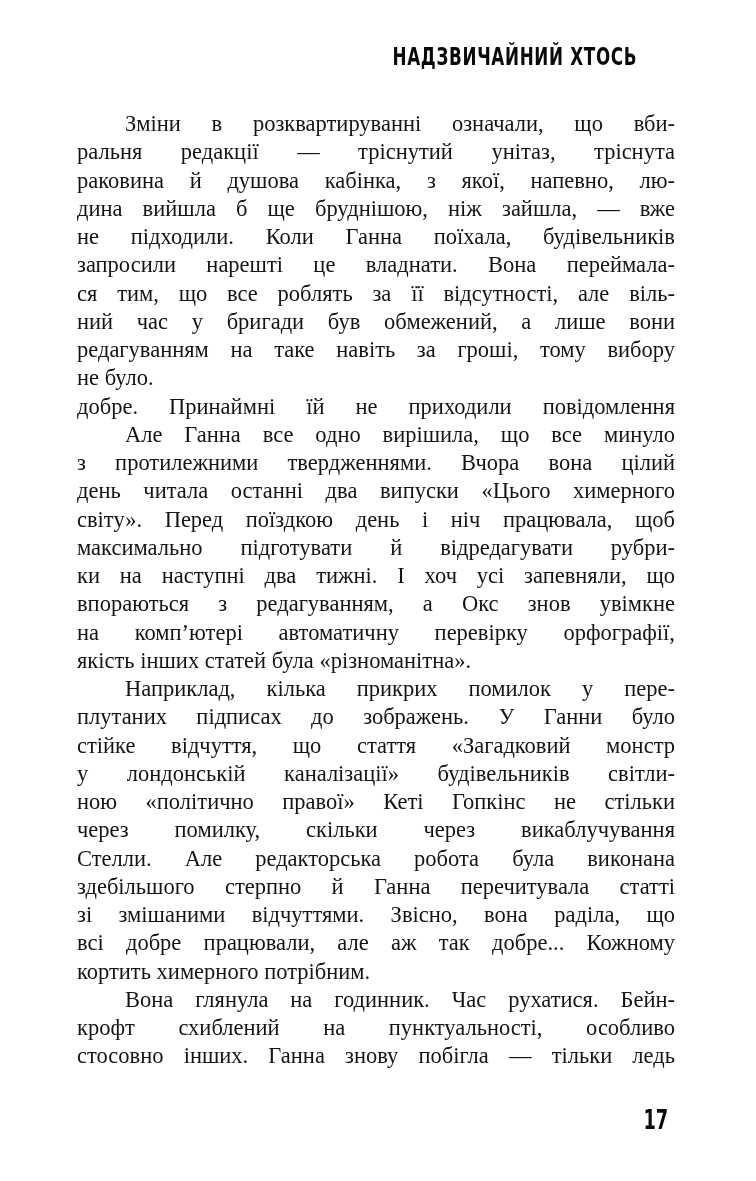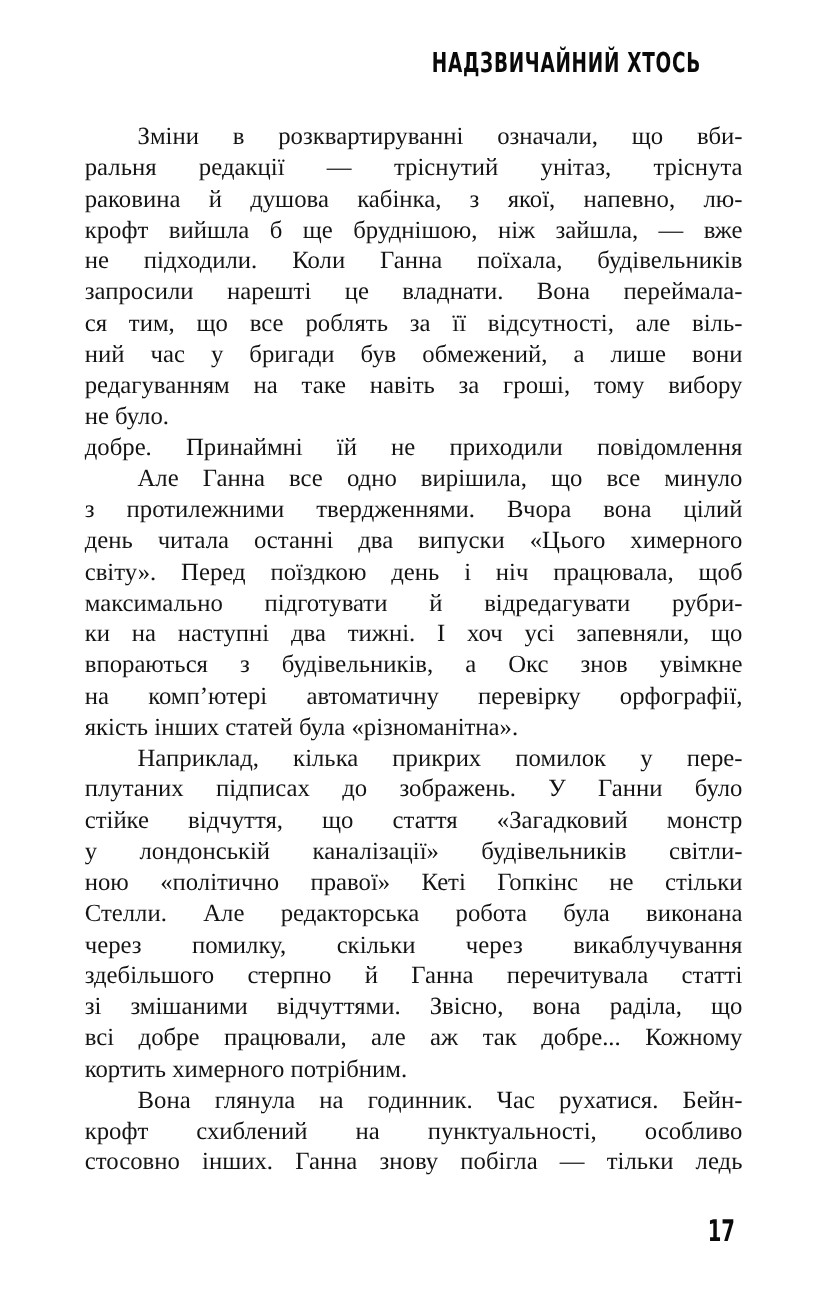--- a/index.html
+++ b/index.html
@@ -80,48 +80,48 @@
 
 <div class="running-head">
   <span class="rh-inner">НАДЗВИЧАЙНИЙ ХТОСЬ</span>
 </div>
 
 <div class="text-block">
     <div class="para">
       <div class="line first">Зміни в розквартируванні означали, що вби-</div>
       <div class="line">ральня редакції — тріснутий унітаз, тріснута</div>
       <div class="line">раковина й душова кабінка, з якої, напевно, лю-</div>
-      <div class="line">крофт вийшла б ще бруднішою, ніж зайшла, — вже</div>
+      <div class="line">дина вийшла б ще бруднішою, ніж зайшла, — вже</div>
       <div class="line">не підходили. Коли Ганна поїхала, будівельників</div>
       <div class="line">запросили нарешті це владнати. Вона переймала-</div>
       <div class="line">ся тим, що все роблять за її відсутності, але віль-</div>
       <div class="line">ний час у бригади був обмежений, а лише вони</div>
       <div class="line">редагуванням на таке навіть за гроші, тому вибору</div>
       <div class="line endline">не було.</div>
     </div>
     <div class="para">
       <div class="line">добре. Принаймні їй не приходили повідомлення</div>
       <div class="line first">Але Ганна все одно вирішила, що все минуло</div>
       <div class="line">з протилежними твердженнями. Вчора вона цілий</div>
       <div class="line">день читала останні два випуски «Цього химерного</div>
       <div class="line">світу». Перед поїздкою день і ніч працювала, щоб</div>
       <div class="line">максимально підготувати й відредагувати рубри-</div>
       <div class="line">ки на наступні два тижні. І хоч усі запевняли, що</div>
-      <div class="line">впораються з будівельників, а Окс знов увімкне</div>
+      <div class="line">впораються з редагуванням, а Окс знов увімкне</div>
       <div class="line">на комп’ютері автоматичну перевірку орфографії,</div>
       <div class="line endline">якість інших статей була «різноманітна».</div>
     </div>
     <div class="para">
       <div class="line first">Наприклад, кілька прикрих помилок у пере-</div>
       <div class="line">плутаних підписах до зображень. У Ганни було</div>
       <div class="line">стійке відчуття, що стаття «Загадковий монстр</div>
       <div class="line">у лондонській каналізації» будівельників світли-</div>
       <div class="line">ною «політично правої» Кеті Гопкінс не стільки</div>
+      <div class="line">через помилку, скільки через викаблучування</div>
       <div class="line">Стелли. Але редакторська робота була виконана</div>
-      <div class="line">через помилку, скільки через викаблучування</div>
       <div class="line">здебільшого стерпно й Ганна перечитувала статті</div>
       <div class="line">зі змішаними відчуттями. Звісно, вона раділа, що</div>
       <div class="line">всі добре працювали, але аж так добре... Кожному</div>
       <div class="line endline">кортить химерного потрібним.</div>
     </div>
     <div class="para">
       <div class="line first">Вона глянула на годинник. Час рухатися. Бейн-</div>
       <div class="line">крофт схиблений на пунктуальності, особливо</div>
       <div class="line">стосовно інших. Ганна знову побігла — тільки ледь</div>
     </div>

